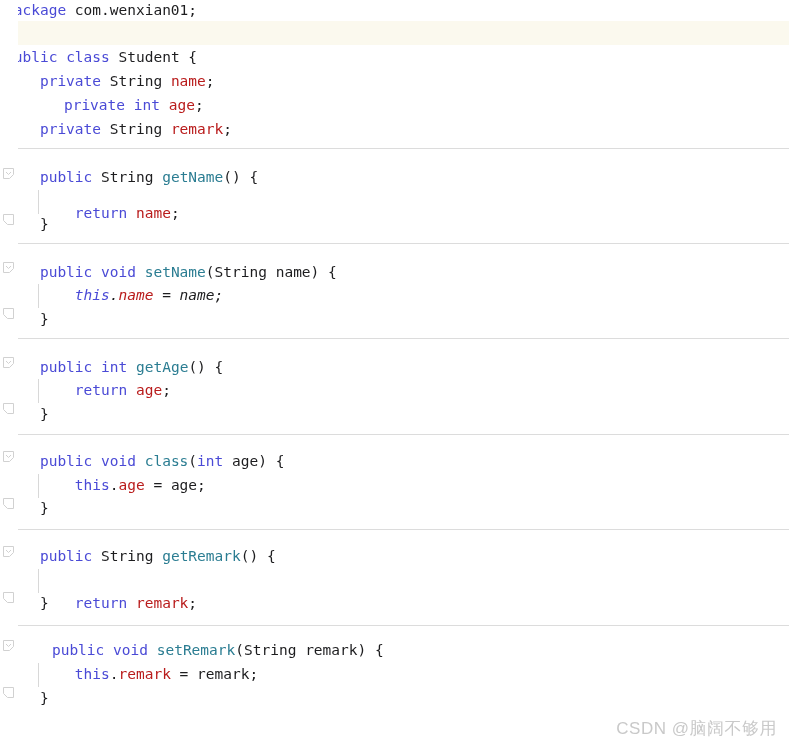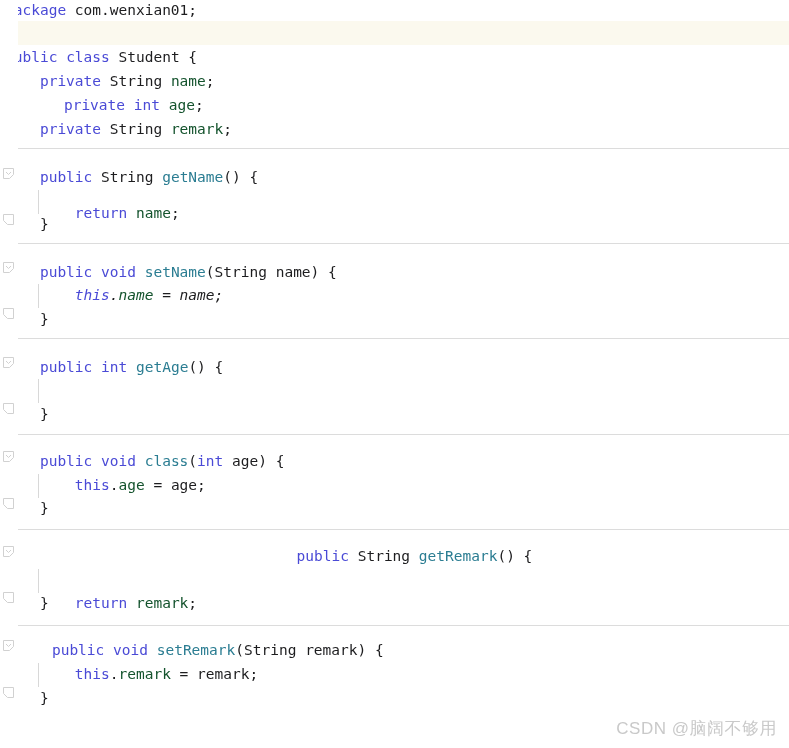--- a/index.html
+++ b/index.html
@@ -82,21 +82,21 @@
   .indent-guide {
     position: absolute;
     width: 1px;
     background: #d8d8d8;
   }
 
   
   .kw   { color: #4a4ad6; }          
   .typ  { color: #1d1d1f; }          
   .mth  { color: #2b7d92; }          
-  .fld  { color: #14532d; }          
+  .fld  { color: #b91c1c; }          
   .pln  { color: #1d1d1f; }          
 
   
   #watermark {
     position: absolute;
     right: 12px;
     bottom: 8px;
     font-family: "Liberation Sans", sans-serif;
     font-size: 17px;
     color: #c9c9c9;
@@ -141,27 +141,28 @@
       <div class="line" style="top: 142px;"><span class="txt"></span></div>
       <div class="line" style="top: 166px;"><span class="txt"><span class="pln">    </span><span class="kw">public</span><span class="pln"> </span><span class="typ">String</span><span class="pln"> </span><span class="mth">getName</span><span class="pln">() {</span></span></div>
       <div class="line" style="top: 189px; margin-top: 13px;"><span class="txt"><span class="pln">        </span><span class="kw">return</span><span class="pln"> </span><span class="fld">name</span><span class="pln">;</span></span></div>
       <div class="line" style="top: 213px;"><span class="txt"><span class="pln">    }</span></span></div>
       <div class="line" style="top: 237px;"><span class="txt"></span></div>
       <div class="line" style="top: 261px;"><span class="txt"><span class="pln">    </span><span class="kw">public</span><span class="pln"> </span><span class="kw">void</span><span class="pln"> </span><span class="mth">setName</span><span class="pln">(</span><span class="typ">String</span><span class="pln"> name) {</span></span></div>
       <div class="line" style="top: 284px; font-style: italic;"><span class="txt"><span class="pln">        </span><span class="kw">this</span><span class="pln">.</span><span class="fld">name</span><span class="pln"> = name;</span></span></div>
       <div class="line" style="top: 308px;"><span class="txt"><span class="pln">    }</span></span></div>
       <div class="line" style="top: 332px;"><span class="txt"></span></div>
       <div class="line" style="top: 356px; text-decoration: underline;"><span class="txt"><span class="pln">    </span><span class="kw">public</span><span class="pln"> </span><span class="kw">int</span><span class="pln"> </span><span class="mth">getAge</span><span class="pln">() {</span></span></div>
+      <div class="line" style="top: 379px;"><span class="txt"><span class="pln">        </span><span class="kw">return</span><span class="pln"> </span><span class="fld">age</span><span class="pln">;</span></span></div>
       <div class="line" style="top: 403px;"><span class="txt"><span class="pln">    }</span></span></div>
       <div class="line" style="top: 427px;"><span class="txt"></span></div>
       <div class="line" style="top: 450px;"><span class="txt"><span class="pln">    </span><span class="kw">public</span><span class="pln"> </span><span class="kw">void</span><span class="pln"> </span><span class="mth">class</span><span class="pln">(</span><span class="kw">int</span><span class="pln"> age) {</span></span></div>
       <div class="line" style="top: 474px;"><span class="txt"><span class="pln">        </span><span class="kw">this</span><span class="pln">.</span><span class="fld">age</span><span class="pln"> = age;</span></span></div>
       <div class="line" style="top: 497px;"><span class="txt"><span class="pln">    }</span></span></div>
       <div class="line" style="top: 521px;"><span class="txt"></span></div>
-      <div class="line" style="top: 545px; text-align: center;"><span class="txt"><span class="pln">    </span><span class="kw">public</span><span class="pln"> </span><span class="typ">String</span><span class="pln"> </span><span class="mth">getRemark</span><span class="pln">() {</span></span></div>
+      <div class="line" style="top: 545px;"><span class="txt"><span class="pln">    </span><span class="kw">public</span><span class="pln"> </span><span class="typ">String</span><span class="pln"> </span><span class="mth">getRemark</span><span class="pln">() {</span></span></div>
       <div class="line" style="top: 592px;"><span class="txt"><span class="pln">        </span><span class="kw">return</span><span class="pln"> </span><span class="fld">remark</span><span class="pln">;</span></span></div>
       <div class="line" style="top: 592px;"><span class="txt"><span class="pln">    }</span></span></div>
       <div class="line" style="top: 616px;"><span class="txt"></span></div>
       <div class="line" style="top: 639px; padding-left: 12px;"><span class="txt"><span class="pln">    </span><span class="kw">public</span><span class="pln"> </span><span class="kw">void</span><span class="pln"> </span><span class="mth">setRemark</span><span class="pln">(</span><span class="typ">String</span><span class="pln"> remark) {</span></span></div>
       <div class="line" style="top: 663px;"><span class="txt"><span class="pln">        </span><span class="kw">this</span><span class="pln">.</span><span class="fld">remark</span><span class="pln"> = remark;</span></span></div>
       <div class="line" style="top: 687px;"><span class="txt"><span class="pln">    }</span></span></div>
       <div class="line" style="top: 710px;"><span class="txt"><span class="pln">}</span></span></div>
     </div>
 
   <div id="gutter">

